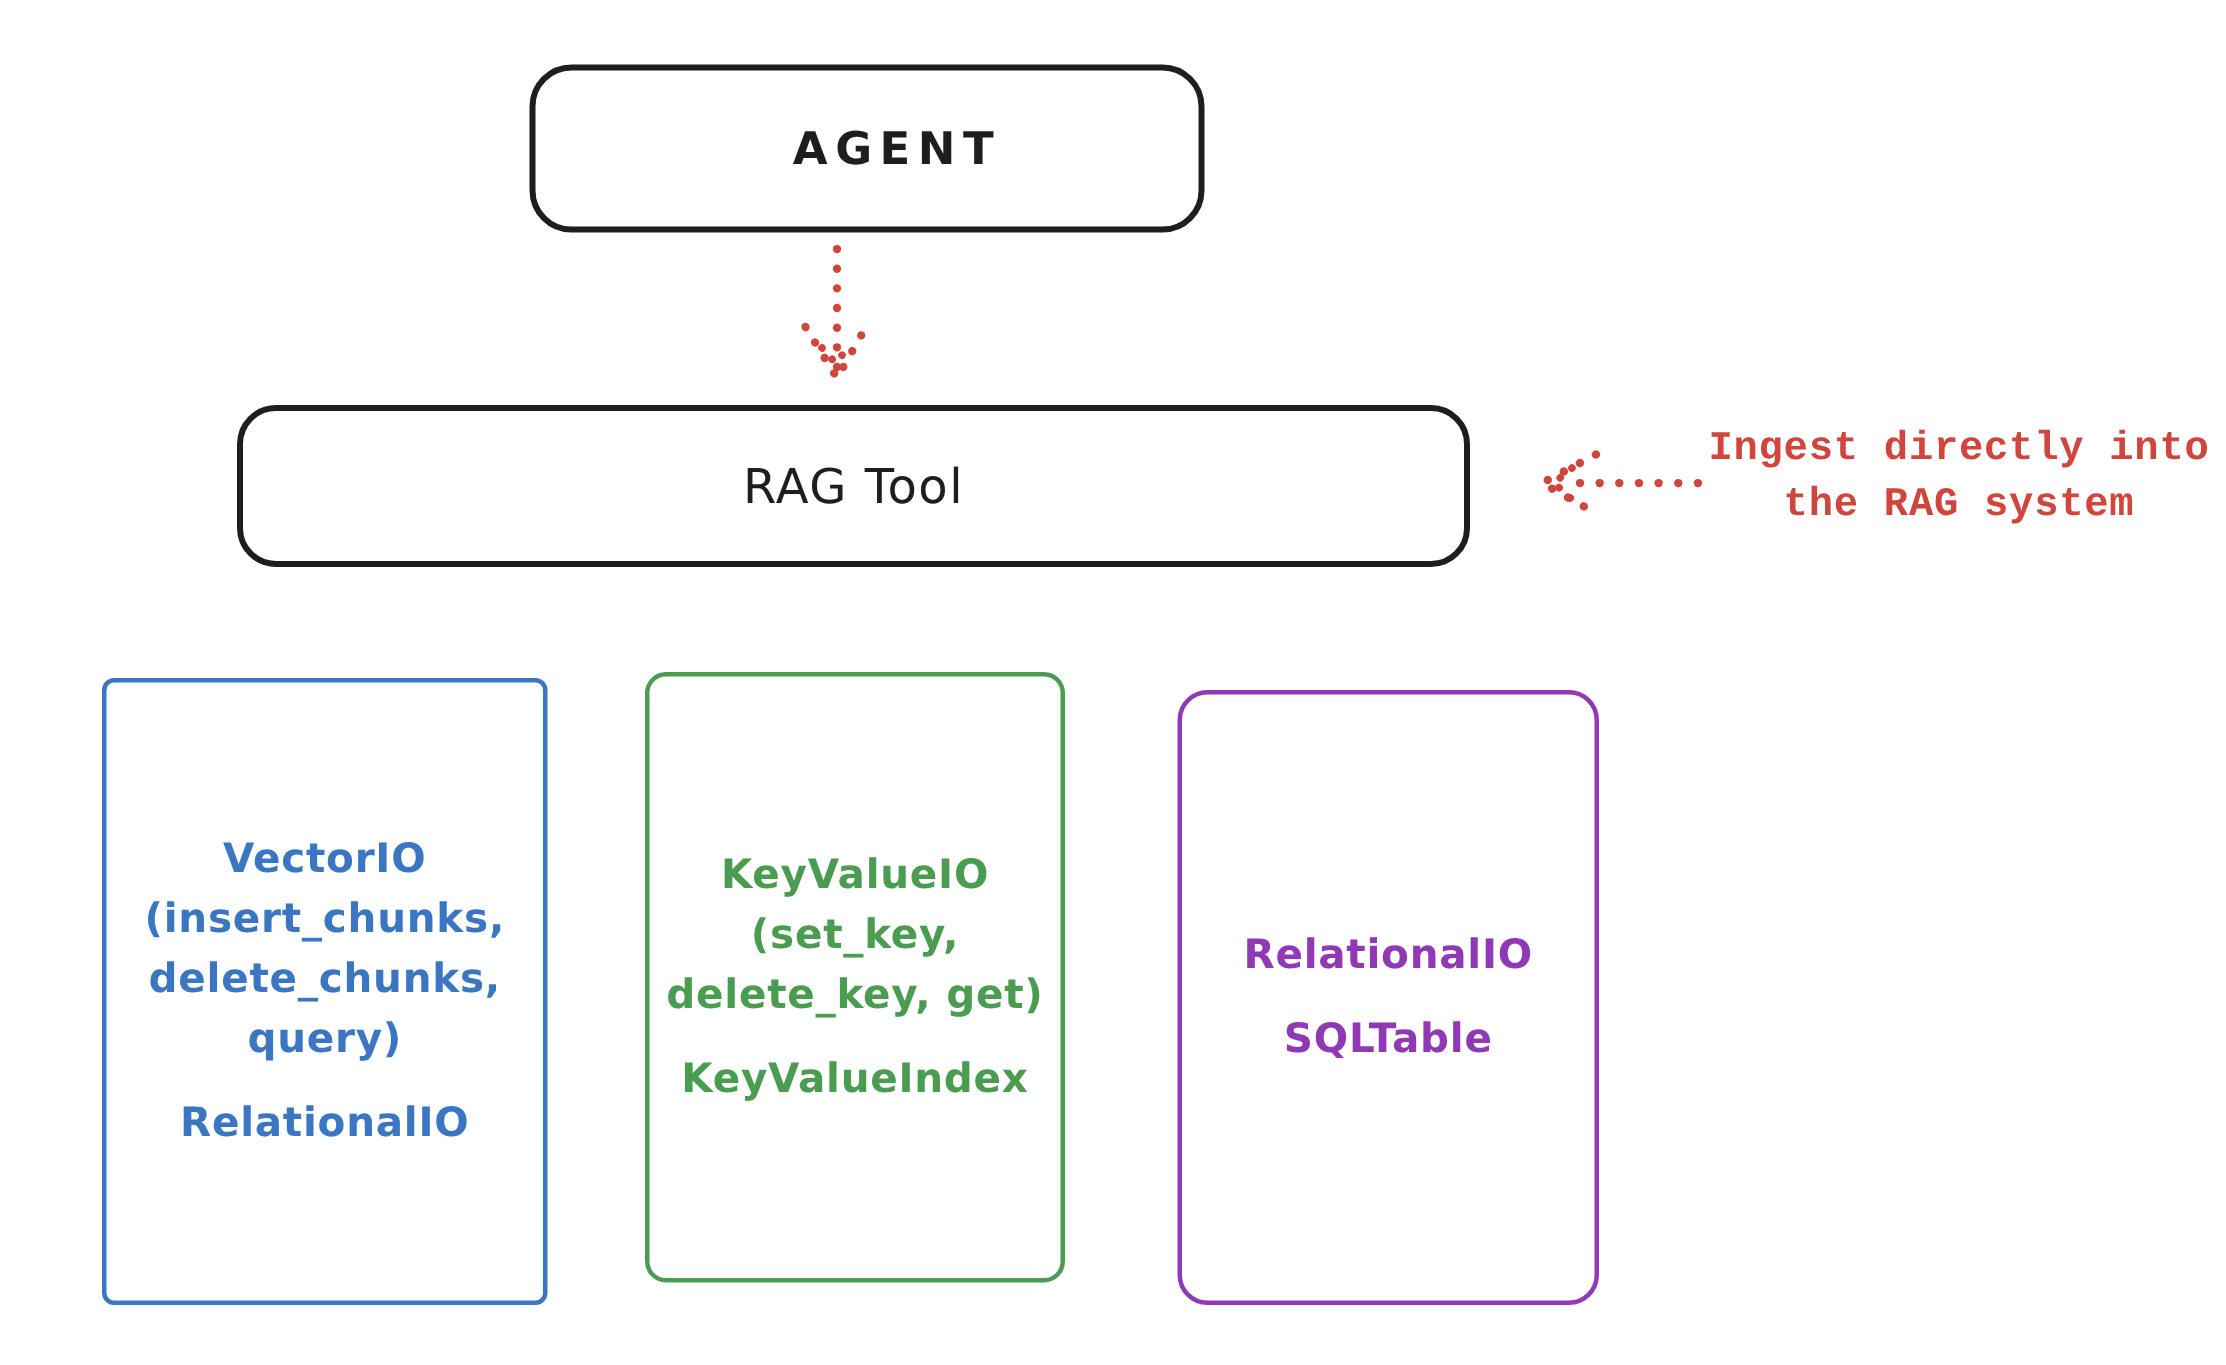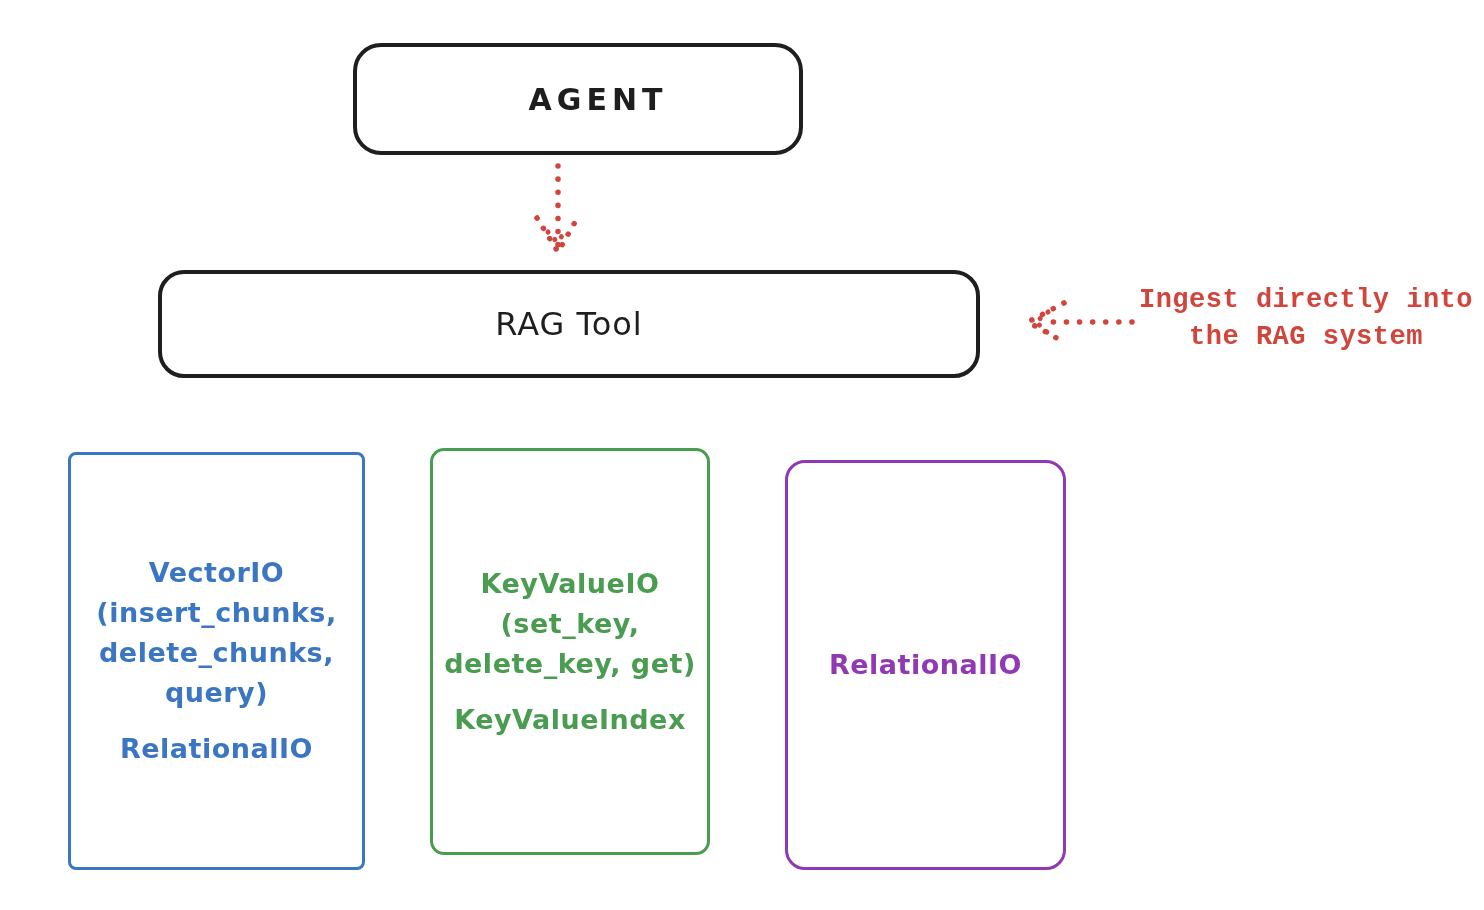--- a/index.html
+++ b/index.html
@@ -133,15 +133,16 @@
 
   <div class="node store-box" id="store-keyvalue" style="border-color: rgb(74, 156, 81); color: rgb(74, 156, 81);">
     <div>KeyValueIO</div>
     <div>(set_key,</div>
     <div>delete_key, get)</div>
     <div class="index-label">KeyValueIndex</div>
   </div>
 
   <div class="node store-box" id="store-relational" style="border-color: rgb(145, 56, 181); color: rgb(145, 56, 181);">
     <div>RelationalIO</div>
+    <div class="index-label">SQLTable</div>
   </div>
 
 </div>
 
 </body></html>

